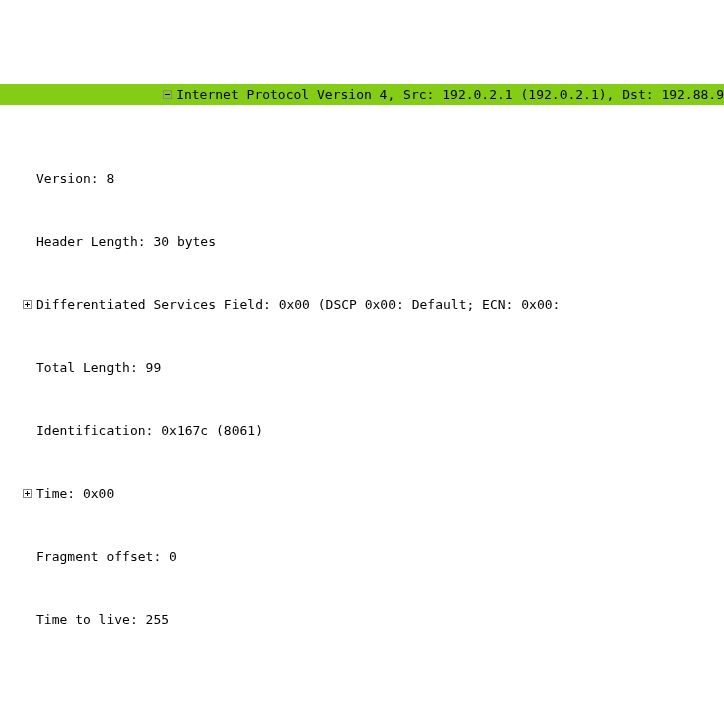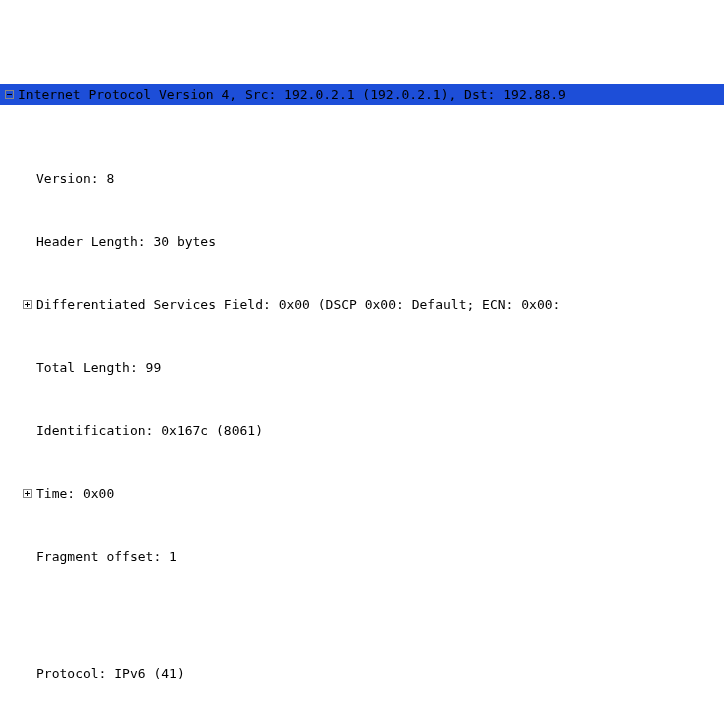--- a/index.html
+++ b/index.html
@@ -13,21 +13,22 @@
     width: 724px;
   }
   .tree {
     white-space: pre;
   }
   .row {
     display: flex;
     align-items: center;
   }
   .row.header {
-    background: #1d4ed8;
+    background: #84cc16;
+    justify-content: flex-end;
   }
   .toggle {
     display: inline-flex;
     width: 12px;
     height: 12px;
     justify-content: center;
     align-items: center;
     margin-left: 3px;
     margin-right: 3px;
     flex: 0 0 auto;
@@ -102,28 +103,28 @@
       <svg width="9" height="9" viewBox="0 0 9 9">
           <rect x="0.5" y="0.5" width="8" height="8" fill="none" stroke="#888" stroke-width="1"></rect>
           <line x1="2" y1="4.5" x2="7" y2="4.5" stroke="#000" stroke-width="1"></line>
           <line x1="4.5" y1="2" x2="4.5" y2="7" stroke="#000" stroke-width="1"></line>
         </svg>
     </span>
     <span class="text">Time: 0x00</span>
   </div>
   <div class="row">
     <span class="indent"></span><span class="toggle-spacer"></span>
-    <span class="text">Fragment offset: 1</span>
+    <span class="text">Fragment offset: 0</span>
   </div>
   <div class="row">
     <span class="indent"></span><span class="toggle-spacer"></span>
+    <span class="text">Time to live: 255</span>
   </div>
   <div class="row">
     <span class="indent"></span><span class="toggle-spacer"></span>
-    <span class="text">Protocol: IPv6 (41)</span>
   </div>
   
   
   
   
   
 
   
   
 

